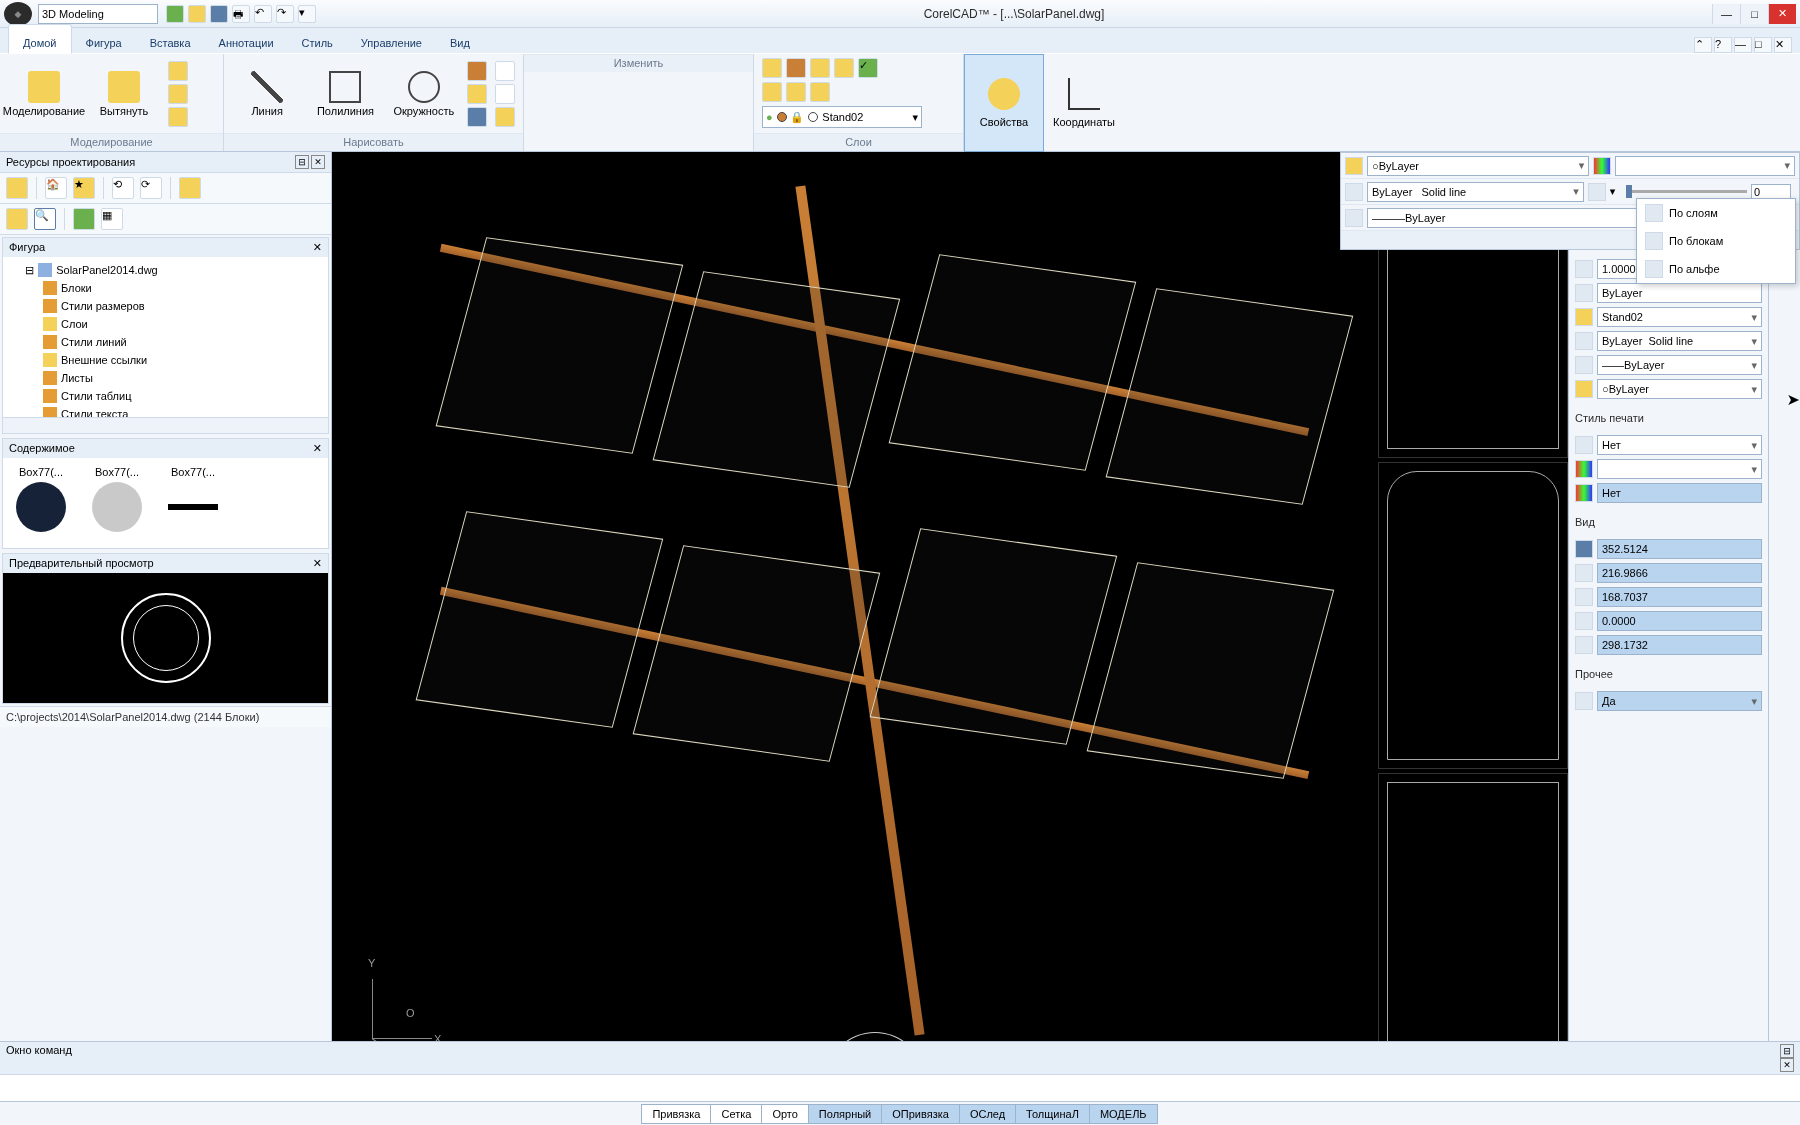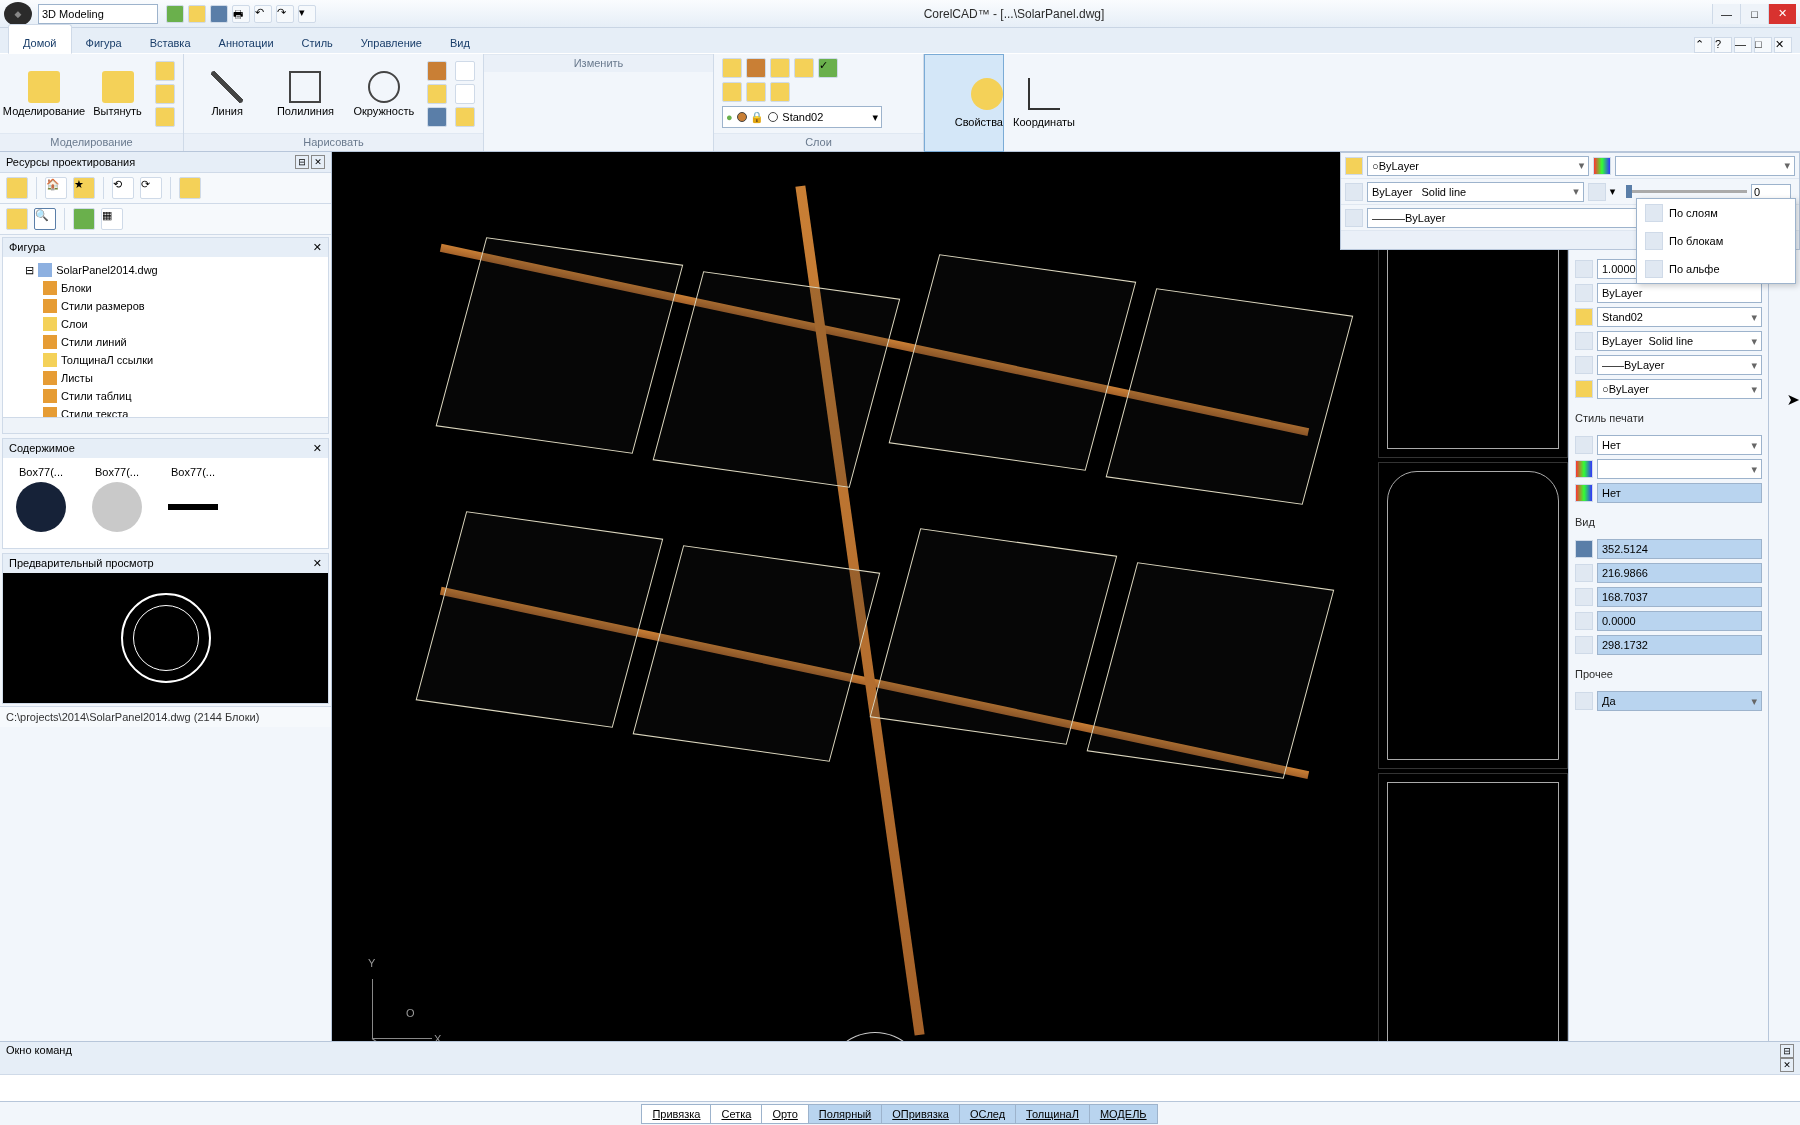--- a/index.html
+++ b/index.html
@@ -30,21 +30,21 @@
 .group-label { text-align:center; color:#6a7a8e; font-size:11px; padding:2px 0 3px; background:#eaf0f8; border-top:1px solid #e0e8f2;}
 .big-btn { display:flex; flex-direction:column; align-items:center; justify-content:center; width:72px; height:66px; border:1px solid transparent; border-radius:3px; }
 .big-btn .ico { width:32px; height:32px; margin-bottom:2px; }
 .big-btn .lbl { text-align:center; font-size:11px; line-height:12px; }
 .vcol { display:flex; flex-direction:column; gap:3px; }
 .small-btn { width:20px; height:20px; border:1px solid #cfdae8; background:#fff; border-radius:2px; }
 .layer-combo { width:160px; height:22px; border:1px solid #9db3cc; background:#fff; display:flex; align-items:center; padding:0 3px; gap:4px;}
 .layer-circle { width:10px; height:10px; border-radius:50%; border:1px solid #444; }
 
 .split-panel { display:flex; flex-direction:column; align-items:center; justify-content:center; width:80px; height:98px; }
-.split-panel.active { background:#d4e7f8; border:1px solid #7aabd6;align-items:flex-end; }
+.split-panel.active { background:#d4e7f8; border:1px solid #7aabd6; }
 .split-panel .ico2 { width:32px; height:32px; margin-bottom:6px; }
 
 
 .main { position:absolute; top:152px; left:0; right:0; bottom:24px; display:flex; }
 
 
 .leftpanel { width:332px; background:#f2f6fb; border-right:1px solid #b7c6da; display:flex; flex-direction:column; }
 .panel-header { background:#e6eef7; border-bottom:1px solid #cfdae8; padding:3px 6px; display:flex; align-items:center; justify-content:space-between; font-weight:normal;}
 .panel-header .phicons { display:flex; gap:2px; }
 .phicon { width:14px; height:14px; border:1px solid #888; font-size:9px; display:flex; align-items:center; justify-content:center;}
@@ -124,21 +124,21 @@
 .rp-field .arrow { margin-left:auto; color:#666; }
 
 
 .cmd-panel { position:absolute; left:0; right:0; bottom:24px; height:60px; background:#fff; border-top:1px solid #b7c6da; }
 .cmd-header { background:#e6eef7; padding:2px 6px; display:flex; justify-content:space-between; border-bottom:1px solid #cfdae8;}
 .cmd-body { height:34px; background:#fff; }
 .cmd-prompt { padding:2px 6px; color:#333; }
 
 
 .statusbar { position:absolute; left:0; right:0; bottom:0; height:24px; background:#f2f6fb; border-top:1px solid #b7c6da; display:flex; align-items:center; justify-content:center; gap:0;}
-.sb-btn { padding:3px 10px; border:1px solid #9db3cc; background:#fff; margin-left:-1px;text-decoration:underline;}
+.sb-btn { padding:3px 10px; border:1px solid #9db3cc; background:#fff; margin-left:-1px;}
 .sb-btn.active { background:#b9d4ef; }
 
 .ico-yellow { background:#f4d158; }
 .ico-brown { background:#c97f35; }
 .ico-green { background:#6ab04c; }
 .ico-blue { background:#5a7ea8; }
 .ico { display:block; border-radius:3px; }
 
 .cursor-arrow { position:absolute; top:238px; right:0; font-size:16px; color:#000; z-index:20;}
 </style>
@@ -176,21 +176,21 @@
   <div class="ribbon-right">
     <div class="rbtn">⌃</div>
     <div class="rbtn">?</div>
     <div class="rbtn">—</div>
     <div class="rbtn">□</div>
     <div class="rbtn">✕</div>
   </div>
 </div>
 
 <div class="ribbon">
-  <div class="group" style="width:184px">
+  <div class="group" style="width:224px">
     <div class="group-body">
       <div class="big-btn">
           <span class="ico ico-yellow"></span>
           <span class="lbl">Моделирование</span>
         </div>
       <div class="big-btn">
           <span class="ico ico-yellow"></span>
           <span class="lbl">Вытянуть</span>
         </div>
       <div class="vcol">
@@ -314,21 +314,21 @@
         <div class="tree-item">
             <span class="tree-ico"></span>
             <span>Слои</span>
           </div>
         <div class="tree-item">
             <span class="tree-ico pen"></span>
             <span>Стили линий</span>
           </div>
         <div class="tree-item">
             <span class="tree-ico"></span>
-            <span>ТолщинаЛ ссылки</span>
+            <span>Внешние ссылки</span>
           </div>
         <div class="tree-item">
             <span class="tree-ico pen"></span>
             <span>Листы</span>
           </div>
         <div class="tree-item">
             <span class="tree-ico pen"></span>
             <span>Стили таблиц</span>
           </div>
         <div class="tree-item">

